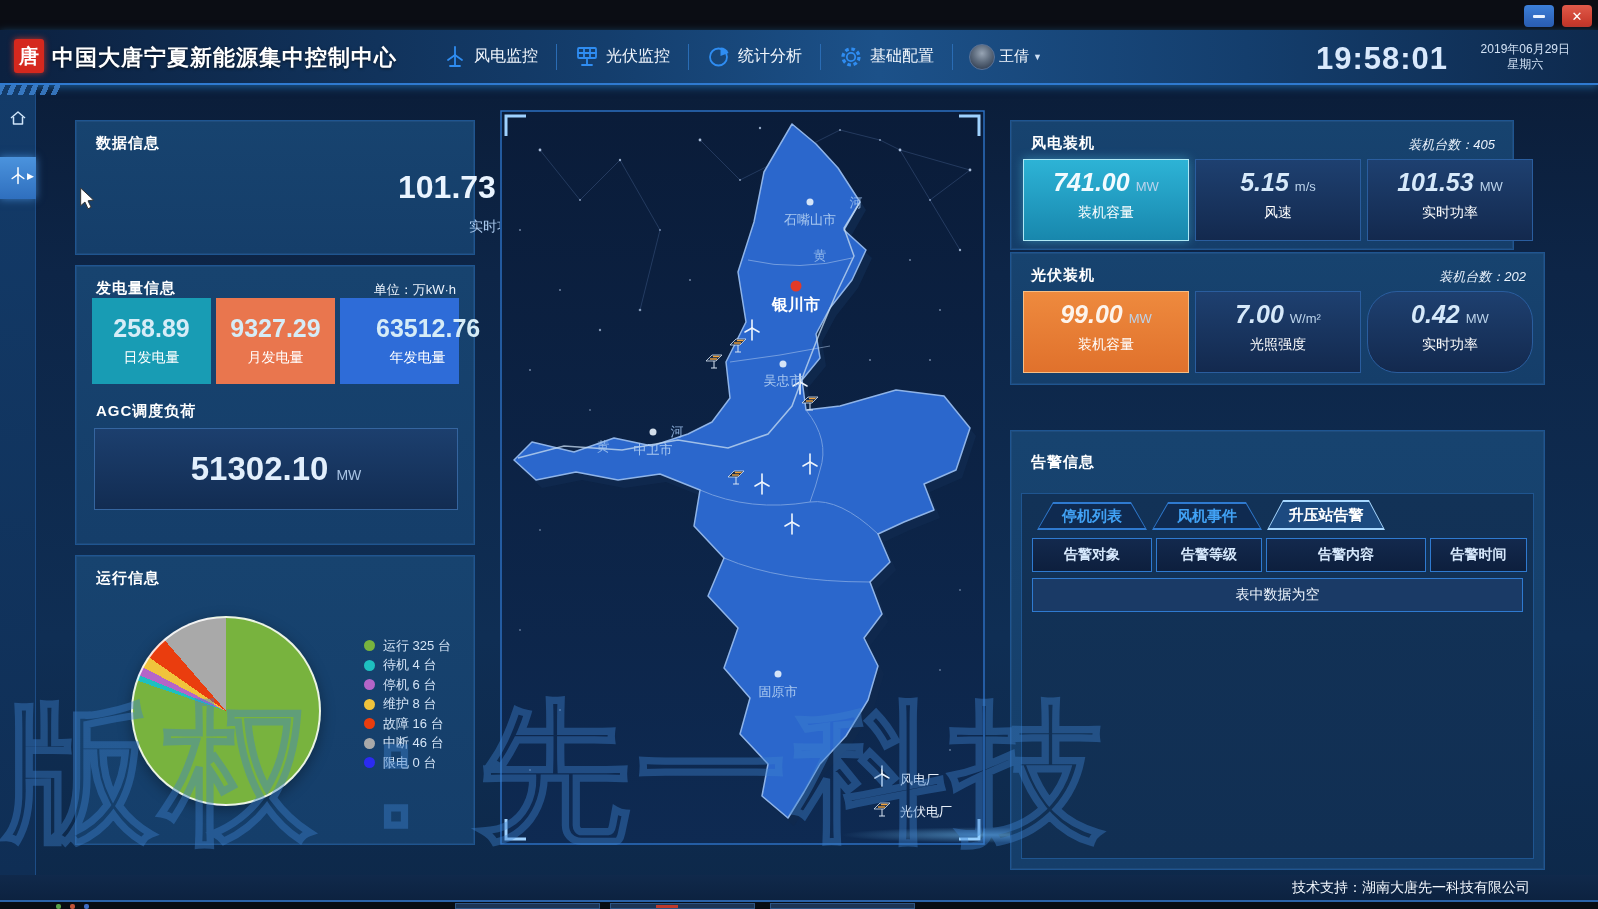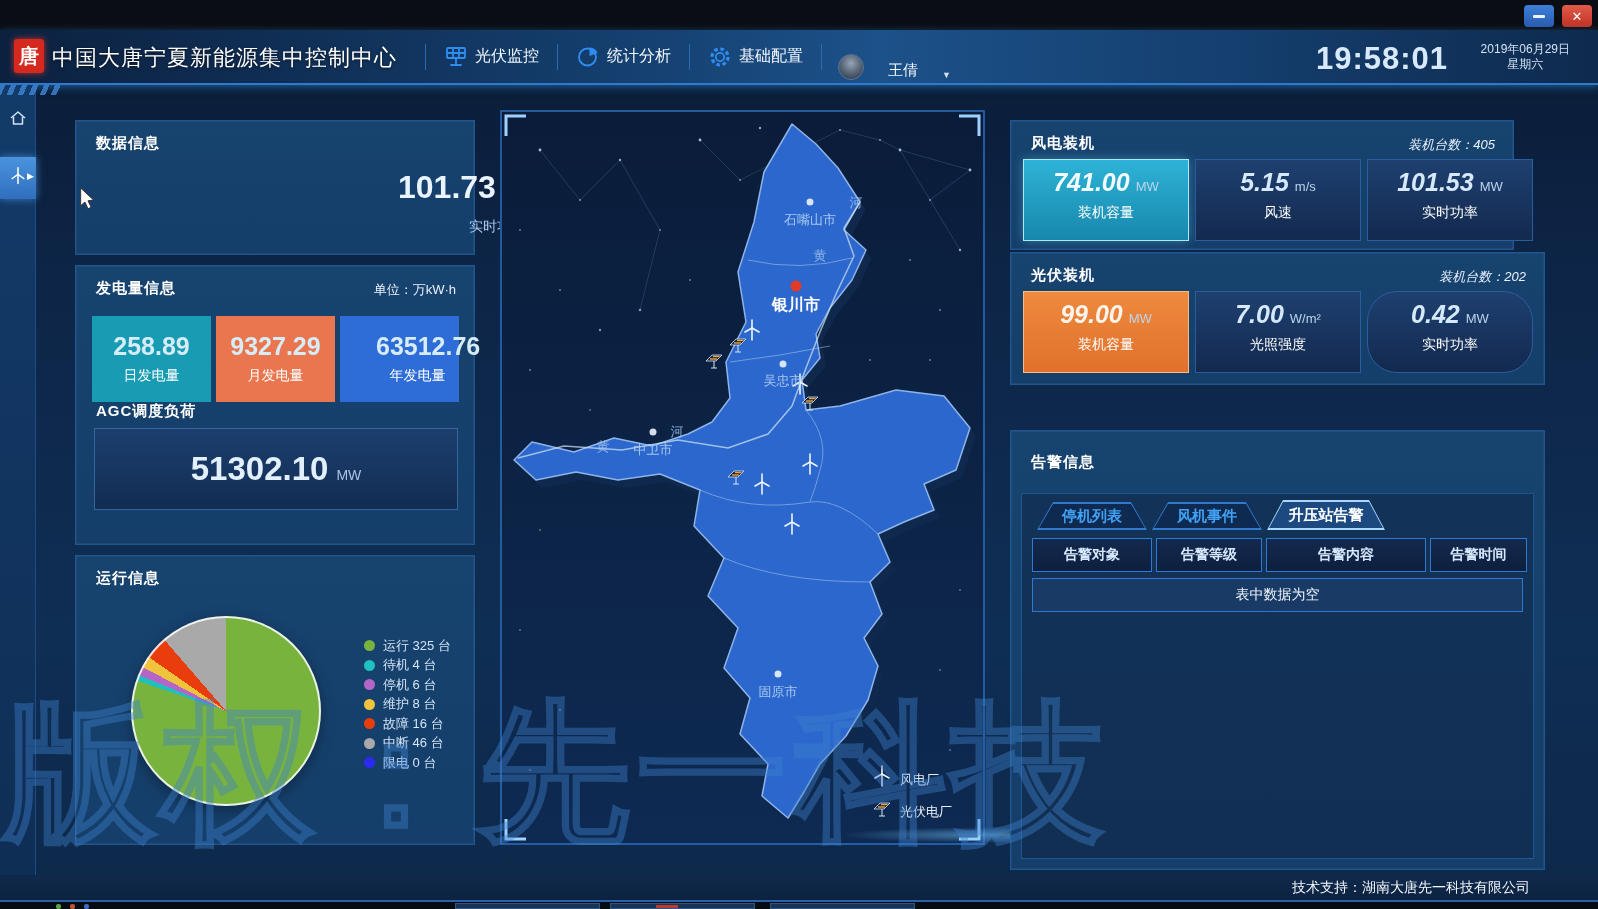--- a/index.html
+++ b/index.html
@@ -14,28 +14,28 @@
   .win-btn.min{right:44px;background:linear-gradient(180deg,#3c7fd8,#2a5cb0);}
   .win-btn.min span{display:block;width:12px;height:3px;background:#eaf3ff;border-radius:1px;}
   .win-btn.close{right:6px;background:linear-gradient(180deg,#e05a4a,#c23325);}
   
   .header{position:absolute;left:0;top:30px;width:1598px;height:55px;
     background:linear-gradient(90deg,#0c2140 0%,#143e6d 38%,#1c5189 55%,#143e6d 78%,#0e2a4e 100%);
     border-bottom:2px solid var(--header-line,#2f7ad0);box-shadow:0 2px 8px rgba(47,150,230,.5);}
   .logo{position:absolute;left:14px;top:9px;width:30px;height:34px;background:#d5281e;border-radius:3px;
     color:#fff;font-weight:bold;font-size:20px;display:flex;align-items:center;justify-content:center;
     box-shadow:0 0 6px rgba(229,57,37,.8);}
-  .app-title{position:absolute;left:52px;top:13px;font-size:22px;font-weight:normal;letter-spacing:1px;
+  .app-title{position:absolute;left:52px;top:13px;font-size:22px;font-weight:bold;letter-spacing:1px;
     color:#ffffff;text-shadow:0 1px 3px rgba(0,0,0,.6);}
   .nav{position:absolute;left:425px;top:0;height:53px;display:flex;align-items:center;}
   .nav-item{display:flex;align-items:center;gap:7px;padding:0 18px;height:53px;cursor:pointer;}
   .nav-item .txt{font-size:16px;color:#f2f7fd;}
   .nav-sep{width:1px;height:26px;background:#2a6cb4;}
   .nav svg{display:block;}
-  .user-chip{display:flex;align-items:flex-end;gap:24px;padding:0 16px;height:47px;cursor:pointer;}
+  .user-chip{display:flex;align-items:center;gap:4px;padding:0 16px;height:47px;cursor:pointer;}
   .avatar{width:26px;height:26px;border-radius:50%;border:1px solid #5a7296;
     background:radial-gradient(circle at 50% 35%,#97a4b4 0%,#5d6b7d 45%,#232f42 100%);}
   .user-name{font-size:15px;color:#f2f7fd;}
   .caret{font-size:9px;color:#cfe0f5;}
   .clock{position:absolute;right:150px;top:11px;font-size:31px;font-weight:bold;color:#d9e9fc;letter-spacing:1px;}
   .datebox{position:absolute;right:28px;top:12px;text-align:center;font-size:12px;color:#d2e2f5;line-height:15px;}
   
   .sidebar{position:absolute;left:0;top:85px;width:36px;height:790px;
     background:linear-gradient(180deg,#133b69,#0f2e55);border-right:1px solid #1d4d86;}
   .sidebar .hatch{position:absolute;left:0;top:0;width:60px;height:10px;
@@ -49,21 +49,21 @@
     border:1px solid #1f5590;box-shadow:inset 0 0 0 1px rgba(90,150,220,.12);}
   .panel-title{position:absolute;left:20px;top:13px;font-size:15px;font-weight:bold;color:#ffffff;letter-spacing:1px;}
   .panel-note{position:absolute;right:18px;top:15px;font-size:13px;color:#eaf2fc;}
   .panel-note.it{font-style:italic;margin-left:42px;}
   
   .stat-col{position:absolute;top:48px;width:180px;text-align:center;}
   .stat-val{font-size:32px;font-weight:bold;color:#eaf4ff;}
   .stat-val .u{font-size:13px;font-weight:normal;color:#8fa9c8;margin-left:6px;}
   .stat-lab{margin-top:12px;font-size:14px;color:#a9c8ec;}
   
-  .gen-card{position:absolute;top:50px;width:119px;height:86px;text-align:center;color:#fff;cursor:default;}
+  .gen-card{position:absolute;top:32px;width:119px;height:86px;text-align:center;color:#fff;cursor:default;}
   .gen-card .v{margin-top:16px;font-size:25px;font-weight:bold;color:#d6ecf7;}
   .gen-card .l{margin-top:6px;font-size:14px;}
   .agc-card{position:absolute;left:18px;top:162px;width:364px;height:82px;
     background:linear-gradient(180deg,#1c3f6e,#122c52);border:1px solid #35659f;
     display:flex;align-items:center;justify-content:center;}
   .agc-card .v{font-size:33px;font-weight:bold;color:#e2effc;}
   .agc-card .u{font-size:14px;color:#a9c4e4;margin-left:8px;margin-top:12px;}
   
   .pie{position:absolute;left:55px;top:60px;width:190px;height:190px;border-radius:50%;
     border:2px solid rgba(255,255,255,.85);box-shadow:0 4px 14px rgba(0,0,0,.35);}
@@ -132,20 +132,32 @@
     <div class="win-btn min">
         <span></span>
       </div>
     <div class="win-btn close">✕</div>
   </div>
 
   <div class="header">
     <div class="logo">唐</div>
     <div class="app-title">中国大唐宁夏新能源集中控制中心</div>
     <div class="nav">
+      <div class="nav-item">
+        <span>
+          <svg width="24" height="24" viewBox="0 0 24 24" fill="none" stroke="#2f8df2" stroke-width="1.8" stroke-linecap="round">
+            <line x1="12" y1="10" x2="12" y2="2"></line>
+              <line x1="12" y1="10" x2="5" y2="15"></line>
+              <line x1="12" y1="10" x2="19" y2="15"></line>
+            <line x1="12" y1="10" x2="12" y2="21"></line>
+              <line x1="7" y1="21" x2="17" y2="21"></line>
+            </svg>
+          </span>
+        <span class="txt">风电监控</span>
+      </div>
       <div class="nav-sep"></div>
       <div class="nav-item">
         <span>
           <svg width="24" height="24" viewBox="0 0 24 24" fill="none" stroke="#2f8df2" stroke-width="1.8" stroke-linecap="round">
             <rect x="3" y="3" width="18" height="10" rx="1"></rect>
               <line x1="9" y1="3" x2="9" y2="13"></line>
               <line x1="15" y1="3" x2="15" y2="13"></line>
             <line x1="3" y1="8" x2="21" y2="8"></line>
               <line x1="12" y1="13" x2="12" y2="19"></line>
               <line x1="7" y1="20" x2="17" y2="20"></line>

